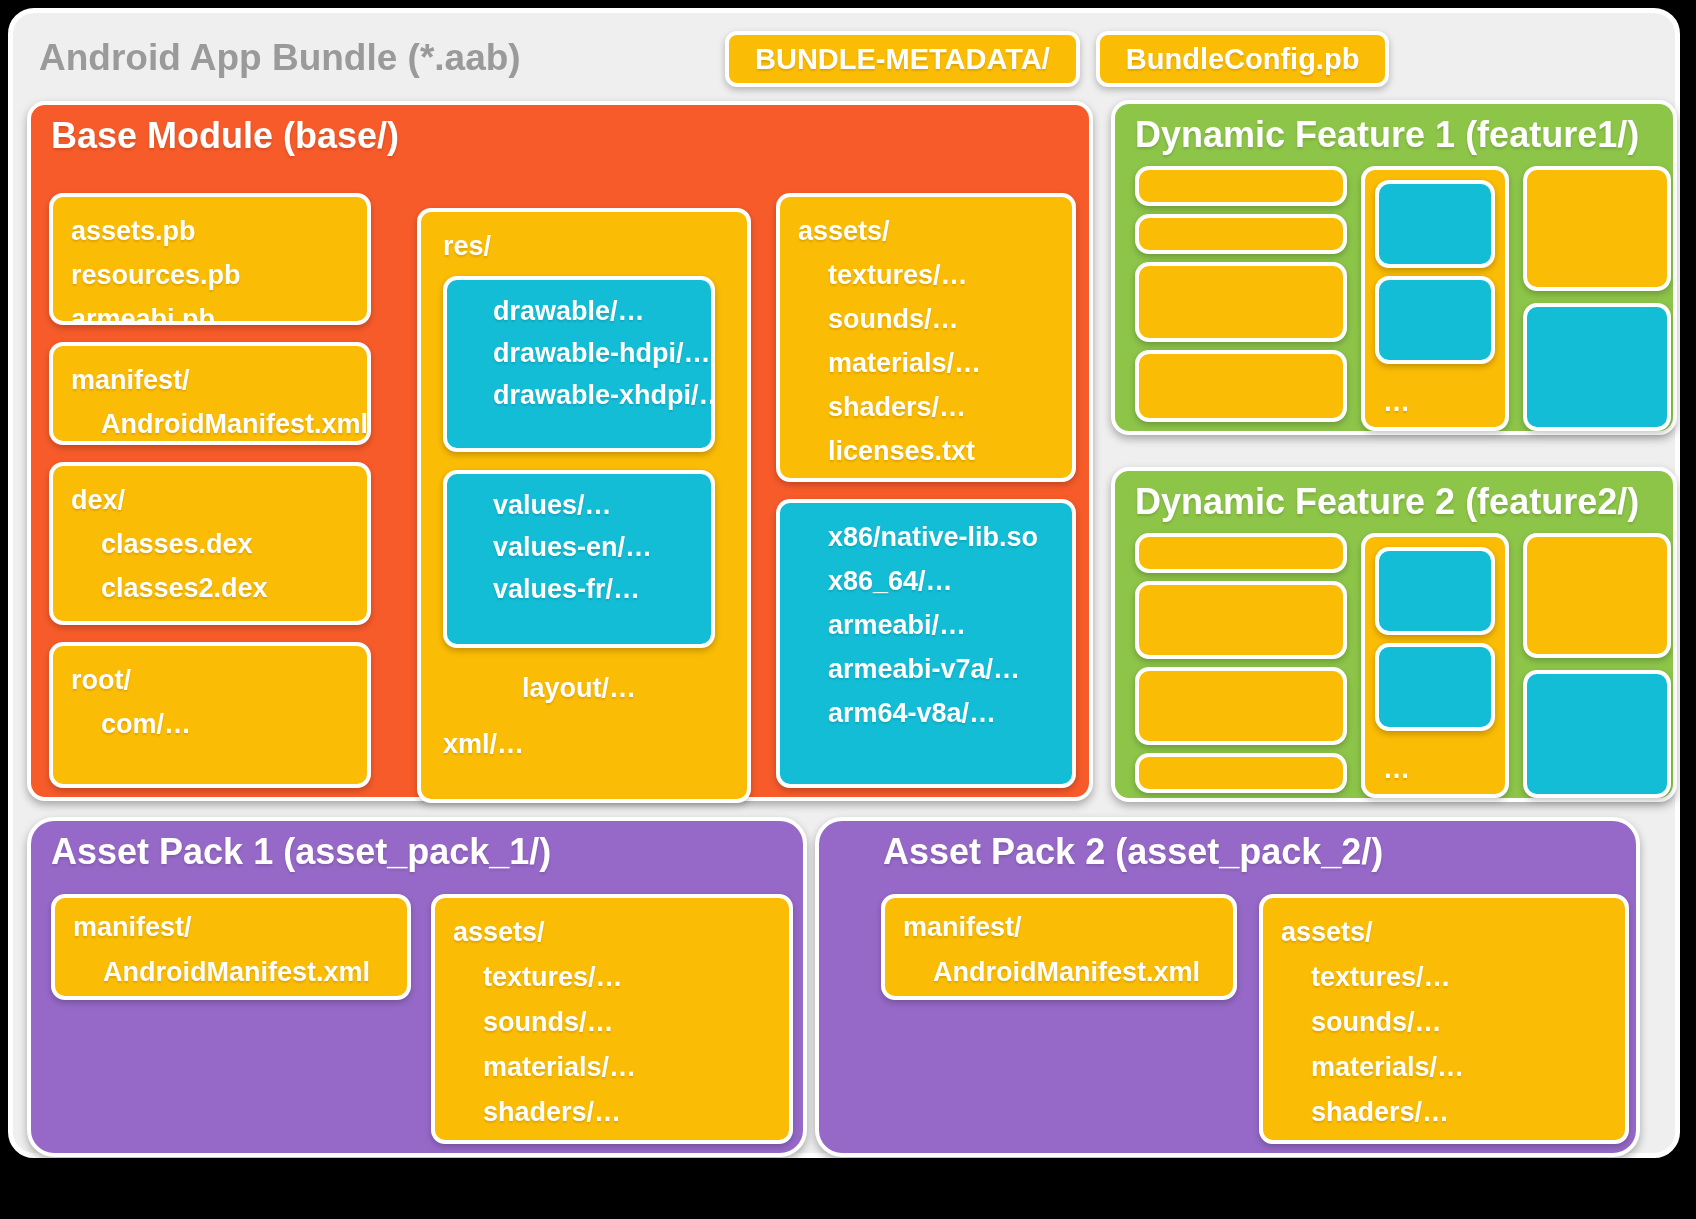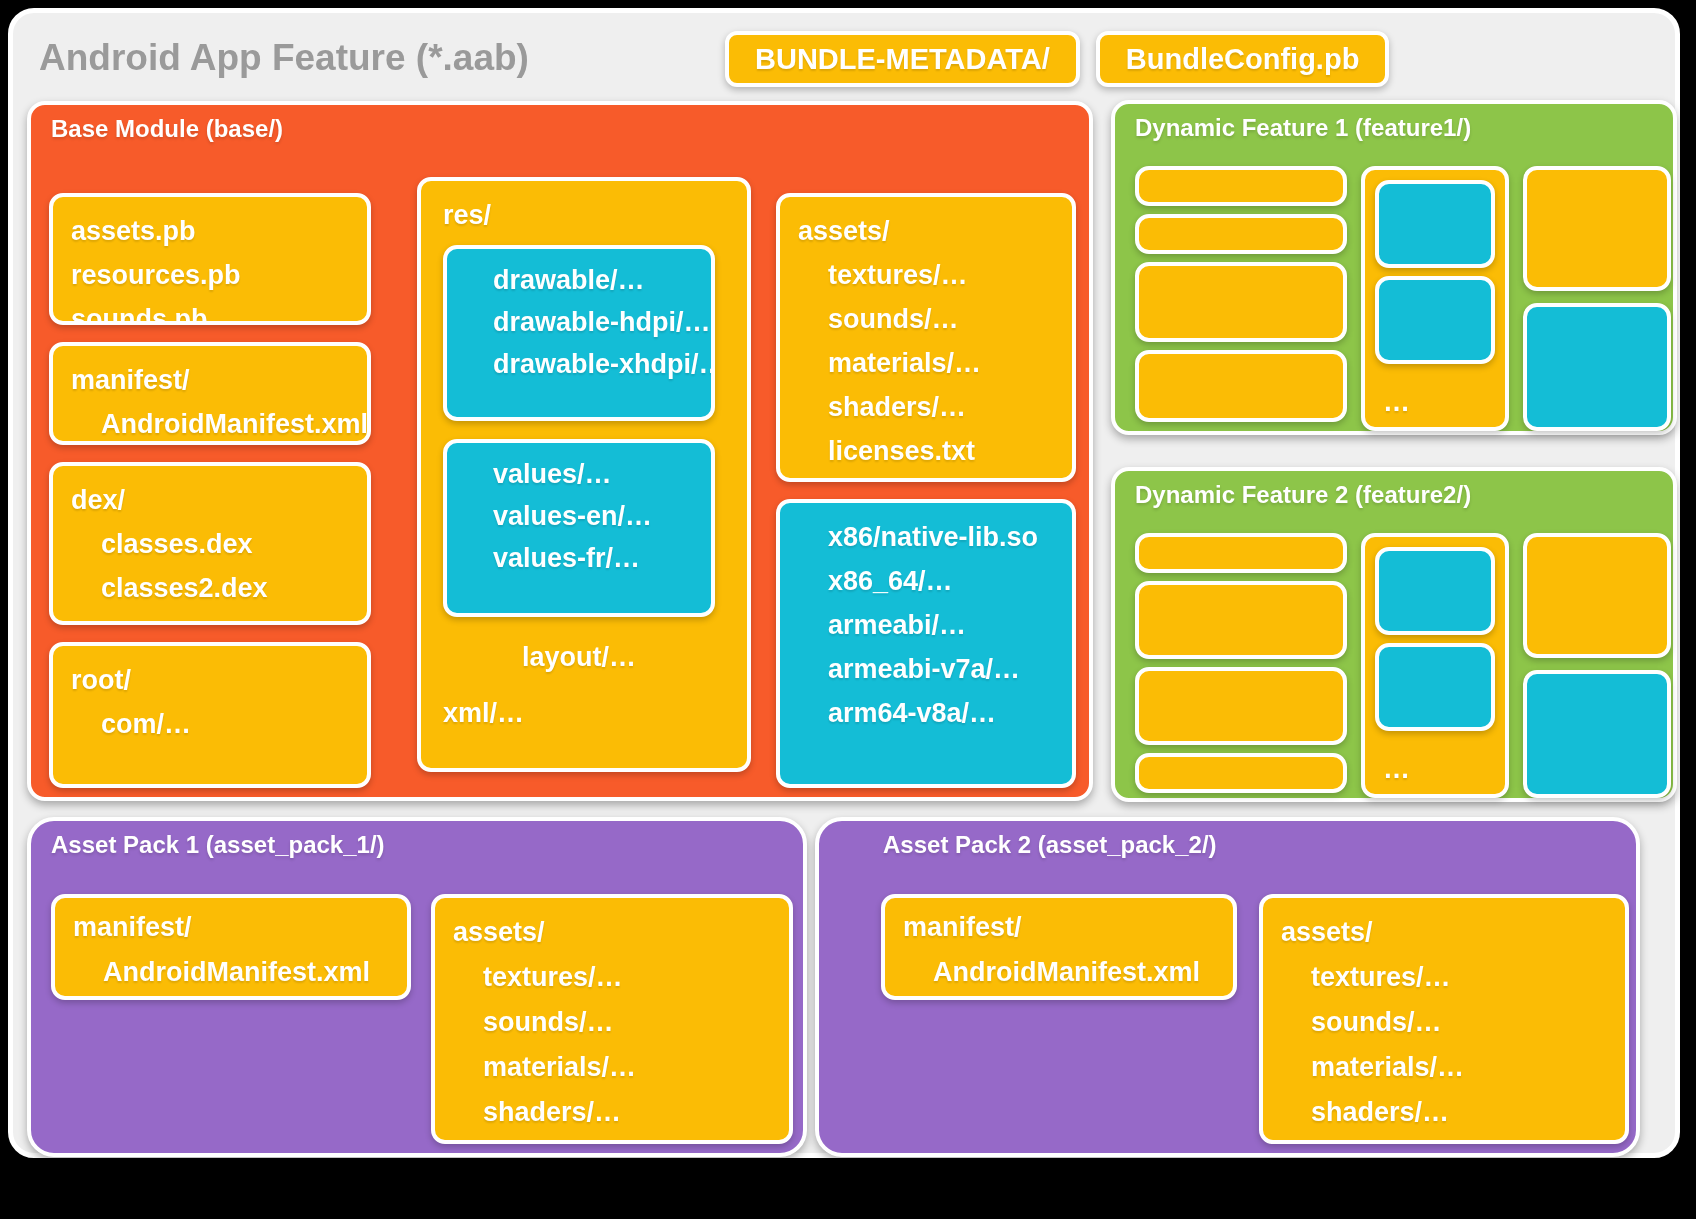--- a/index.html
+++ b/index.html
@@ -10,37 +10,37 @@
         box-sizing:border-box;box-shadow:0 6px 14px rgba(0,0,0,.45);}
   .app-title{position:absolute;left:26px;top:24px;font-size:37px;font-weight:bold;
         color:var(--title_gray,#9A9A9A);}
   .hdr-buttons{position:absolute;left:712px;top:18px;display:flex;gap:16px;}
   .chip{height:56px;display:flex;align-items:center;padding:0 26px;
         background:var(--yellow,#FBBC05);border:4px solid #fff;border-radius:12px;
         color:#fff;font-size:29px;font-weight:bold;box-sizing:border-box;
         box-shadow:0 3px 7px rgba(0,0,0,.25);text-shadow:0 2px 2px rgba(0,0,0,.12);}
   .panel{position:absolute;border:4px solid #fff;border-radius:18px;box-sizing:border-box;
         box-shadow:0 4px 9px rgba(0,0,0,.3);}
-  .panel-title{position:absolute;left:20px;top:10px;font-size:24px;font-weight:bold;color:#fff;
+  .panel-title{position:absolute;left:20px;top:10px;font-size:36px;font-weight:bold;color:#fff;
         text-shadow:0 2px 3px rgba(0,0,0,.15);white-space:nowrap;}
   .orange{background:var(--orange,#F75B2A);}
   .green{background:var(--green,#8DC549);}
   .purple{background:var(--purple,#9669C8);border-radius:27px;}
   .box{background:var(--yellow,#FBBC05);border:4px solid #fff;border-radius:14px;
         box-sizing:border-box;color:#fff;font-weight:bold;font-size:27px;
         box-shadow:0 3px 6px rgba(0,0,0,.22);text-shadow:0 2px 2px rgba(0,0,0,.12);
         padding:12px 18px;overflow:hidden;}
   .cyan-box{background:var(--cyan,#14BDD6);}
   .ln{line-height:44px;white-space:nowrap;}
   .ind{padding-left:30px;}
   .gap{margin-top:12px;}
   
   .b-col{position:absolute;top:88px;height:595px;display:flex;flex-direction:column;gap:17px;}
   .b-col .box{flex:none;}
-  .res-box{position:absolute;top:72px;height:595px;padding:12px 32px 14px 22px;}
+  .res-box{position:absolute;top:103px;height:595px;padding:12px 32px 14px 22px;}
   .res-sub{height:176px;margin-top:8px;padding:10px 16px;}
   .res-sub .ln{line-height:42px;}
   .res-sub2{margin-top:18px;height:178px;}
   .tail-ln{margin-top:12px;line-height:44px;white-space:nowrap;}
   .tail-first{margin-top:18px;text-align:center;}
   
   .df-col{position:absolute;top:62px;height:265px;display:flex;flex-direction:column;gap:8px;}
   .mini{background:var(--yellow,#FBBC05);border:4px solid #fff;border-radius:14px;
         box-sizing:border-box;box-shadow:0 3px 6px rgba(0,0,0,.22);flex:none;}
   .mini.cy{background:var(--cyan,#14BDD6);}
@@ -57,35 +57,35 @@
   .df-col3 .c{flex:1 1 auto;}
   
   .ap-box{position:absolute;}
   .ap-ln{line-height:45px;white-space:nowrap;}
 </style>
 </head>
 <body>
 
 <div class="card">
 
-  <div class="app-title">Android App Feature (*.aab)</div>
+  <div class="app-title">Android App Bundle (*.aab)</div>
 
   <div class="hdr-buttons">
     <div class="chip">BUNDLE-METADATA/</div>
     <div class="chip">BundleConfig.pb</div>
   </div>
 
   <div class="panel orange" style="left:14px;top:88px;width:1066px;height:700px;">
     <div class="panel-title">Base Module (base/)</div>
 
     <div class="b-col" style="left:18px;width:322px;">
       <div class="box" style="height:132px;">
         <div class="ln">assets.pb</div>
         <div class="ln">resources.pb</div>
-        <div class="ln">sounds.pb</div>
+        <div class="ln">armeabi.pb</div>
       </div>
       <div class="box" style="height:103px;">
         <div class="ln">manifest/</div>
         <div class="ln ind">AndroidManifest.xml</div>
       </div>
       <div class="box" style="height:163px;">
         <div class="ln">dex/</div>
         <div class="ln ind">classes.dex</div>
         <div class="ln ind">classes2.dex</div>
         <div class="ln ind gap">…</div>

